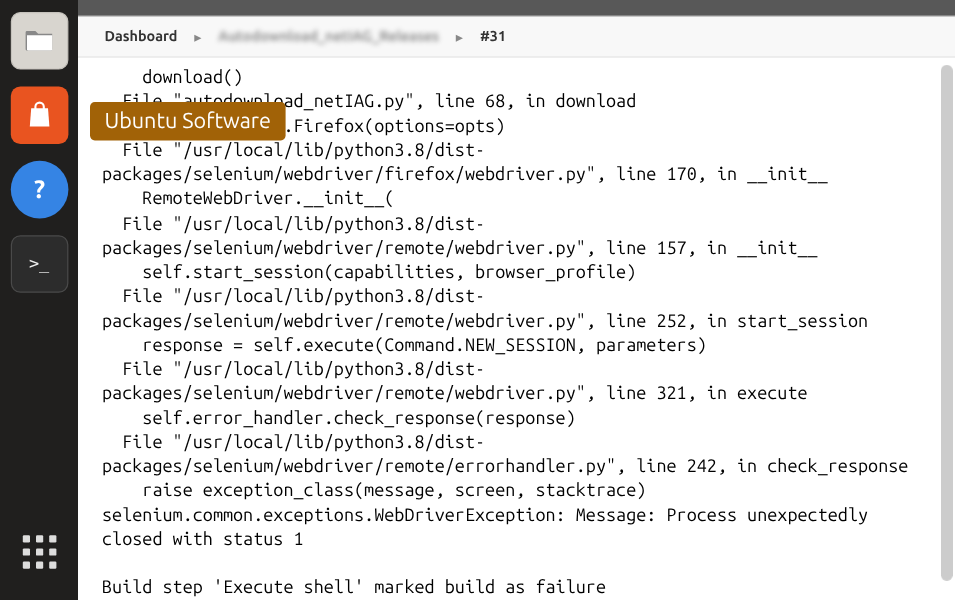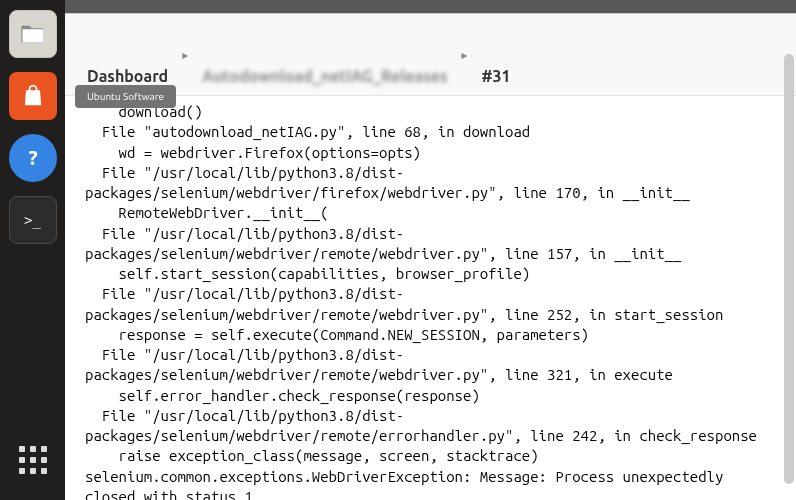--- a/index.html
+++ b/index.html
@@ -47,25 +47,25 @@
       align-content: center;
       justify-content: center;
       cursor: pointer;
       margin-bottom: 16px;
     }
     .launcher-grid span { background: #ddd; border-radius: 1px; }
     .tooltip {
       position: absolute;
       left: 75px;
       top: 85px;
-      background: #737373;
+      background: #a16207;
       color: #fff;
       padding: 6px 12px;
       border-radius: 4px;
-      font-size: 10px;
+      font-size: 18px;
       white-space: nowrap;
       z-index: 10;
     }
     .content {
       flex: 1;
       height: 500px;
       display: flex;
       flex-direction: column;
       position: relative;
     }
@@ -76,26 +76,25 @@
     }
     .breadcrumb {
       display: flex;
       align-items: center;
       padding: 8px 16px;
       background: #f8f8f8;
       border-bottom: 1px solid #e4e4e4;
       gap: 4px;
     }
     .breadcrumb-item {
-      font-size: 16px;
+      font-size: 12px;
       color: #333;
       font-weight: 700;
       padding: 2px 6px;
       cursor: pointer;
-      margin-top: 43px;
     }
     .breadcrumb-sep { color: #888; font-size: 12px; padding: 0 4px; }
     .smudged {
       filter: blur(2px);
       opacity: 0.55;
     }
     .console {
       flex: 1;
       padding: 6px 14px 6px 20px;
       font-family: "Ubuntu Mono", "DejaVu Sans Mono", monospace;

